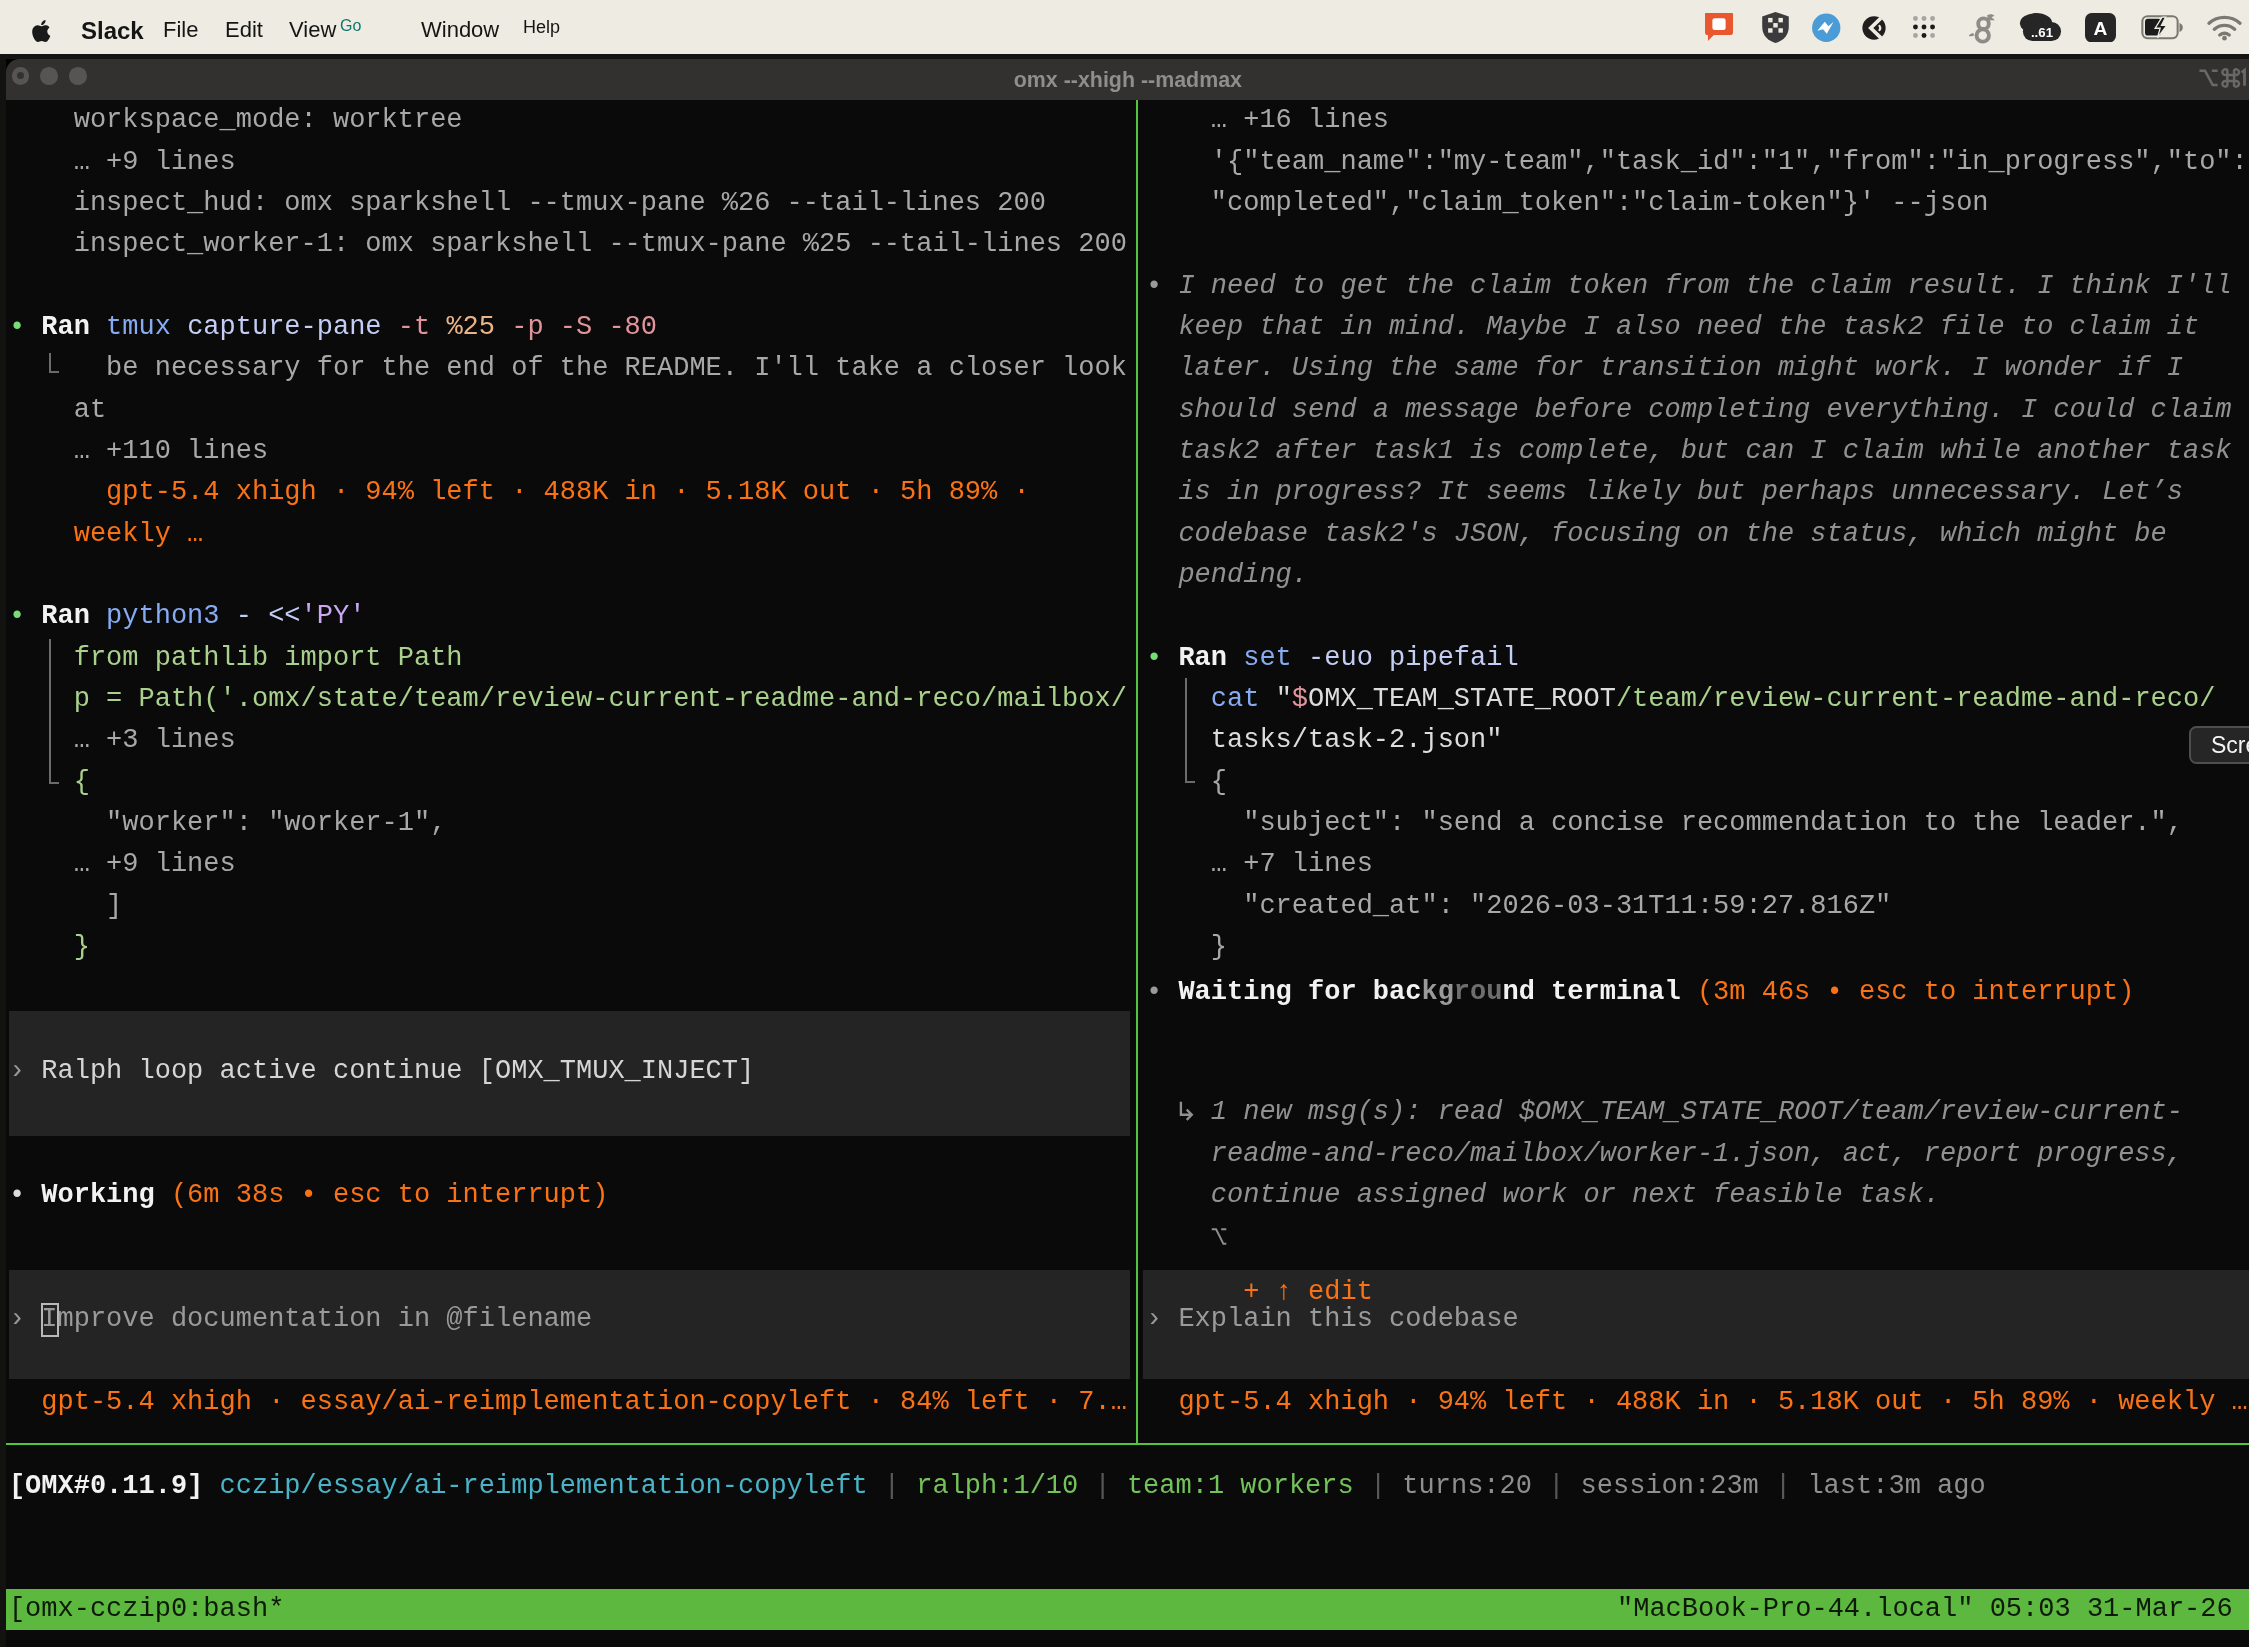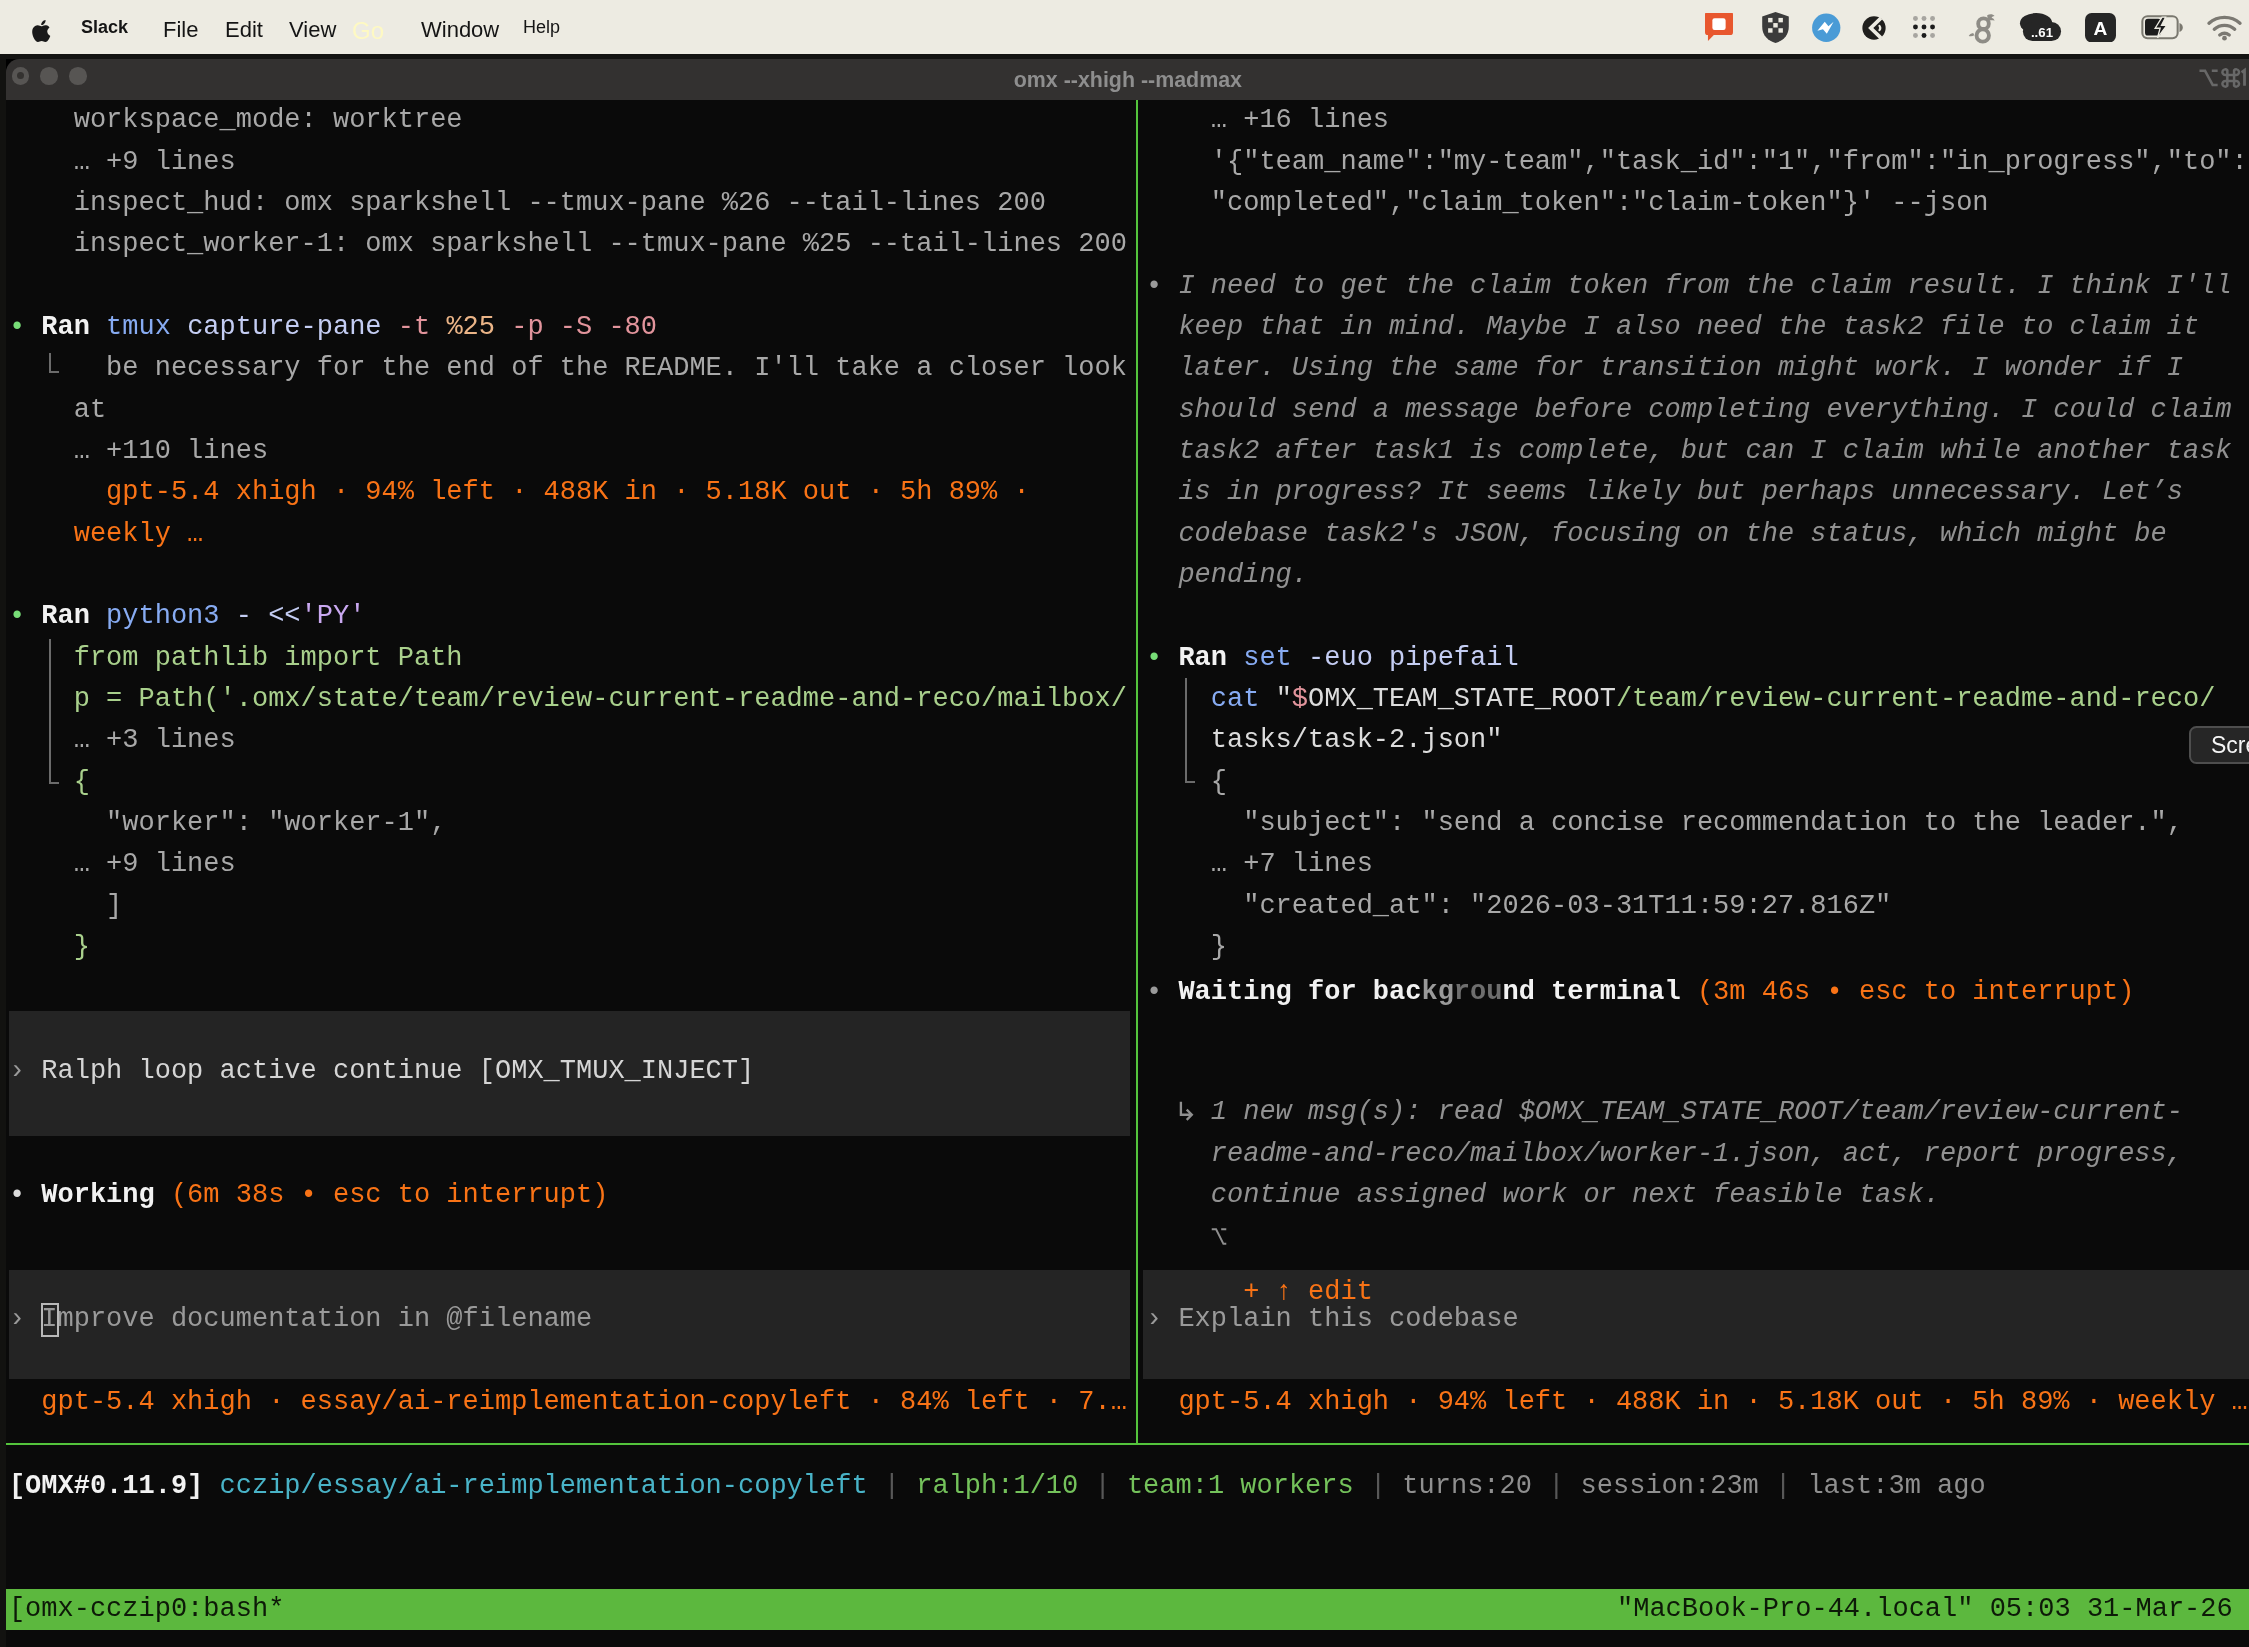--- a/index.html
+++ b/index.html
@@ -24,25 +24,25 @@
 .cyn{color:#49b3c7}
 .sgr{color:#74c25b}
 .sep{color:#585858}
 .sgy{color:#8f8f8f}
 </style></head><body>
 <div style="position:absolute;left:0;top:0;width:2250px;height:54px;background:#edebe2"></div>
 <svg style="position:absolute;left:31px;top:18.5px" width="20" height="24" viewBox="0 0 17 21">
 <path fill="#1a1a1a" d="M13.9 11.1c0-2.4 2-3.6 2.1-3.7-1.1-1.7-2.9-1.9-3.5-1.9-1.5-.2-2.9.9-3.7.9-.8 0-1.9-.9-3.2-.86-1.6.03-3.1 1-4 2.4-1.7 3-0.4 7.3 1.2 9.7.8 1.2 1.8 2.5 3.1 2.4 1.2-.05 1.7-.8 3.2-.8 1.5 0 1.9.8 3.2.78 1.3-.02 2.2-1.2 3-2.4.9-1.4 1.3-2.7 1.3-2.8-.03-.01-2.5-1-2.6-3.8z"></path>
 <path fill="#1a1a1a" d="M11.5 3.9c.7-.8 1.1-2 1-3.1-1 .04-2.1.7-2.8 1.5-.6.7-1.2 1.9-1 3 1.1.1 2.2-.6 2.8-1.4z"></path>
   </svg>
-<div style="position:absolute;left:81px;top:17px;font-weight:bold;font-size:18px;color:#151515;font-family:'Liberation Sans',sans-serif">Slack</div>
+<div style="position:absolute;left:81px;top:17px;font-weight:bold;font-size:24px;color:#151515;font-family:'Liberation Sans',sans-serif">Slack</div>
 <div style="position:absolute;left:163px;top:17px;font-size:22px;color:#151515;font-family:'Liberation Sans',sans-serif">File</div>
 <div style="position:absolute;left:225px;top:17px;font-size:22px;color:#151515;font-family:'Liberation Sans',sans-serif">Edit</div>
 <div style="position:absolute;left:289px;top:17px;font-size:22px;color:#151515;font-family:'Liberation Sans',sans-serif">View</div>
-<div style="position:absolute;left:352px;top:17px;font-size:24px;color:#fef9c3;font-family:'Liberation Sans',sans-serif">Go</div>
+<div style="position:absolute;left:340px;top:17px;font-size:16px;color:#0f766e;font-family:'Liberation Sans',sans-serif">Go</div>
 <div style="position:absolute;left:421px;top:17px;font-size:22px;color:#151515;font-family:'Liberation Sans',sans-serif">Window</div>
 <div style="position:absolute;left:523px;top:17px;font-size:18px;color:#151515;font-family:'Liberation Sans',sans-serif">Help</div>
 <svg style="position:absolute;left:1705px;top:12.5px" width="28" height="29.5" viewBox="0 0 19 20">
 <path fill="#e8572e" d="M2 0h15a2 2 0 0 1 2 2v12a2 2 0 0 1-2 2h-11l-4 4v-4a2 2 0 0 1-2-2V2a2 2 0 0 1 2-2z" transform="translate(0,-1)"></path>
 <rect x="5" y="3.5" width="9" height="8" rx="1.5" fill="#fff"></rect>
   </svg>
 <svg style="position:absolute;left:1762px;top:11.8px" width="27" height="31" viewBox="0 0 18 21">
 <path fill="#3b3b3b" d="M9 0l9 3v7c0 6-4 9.5-9 11-5-1.5-9-5-9-11V3z"></path>
 <g fill="#edebe2">
       <rect x="4" y="4" width="3" height="3"></rect>

